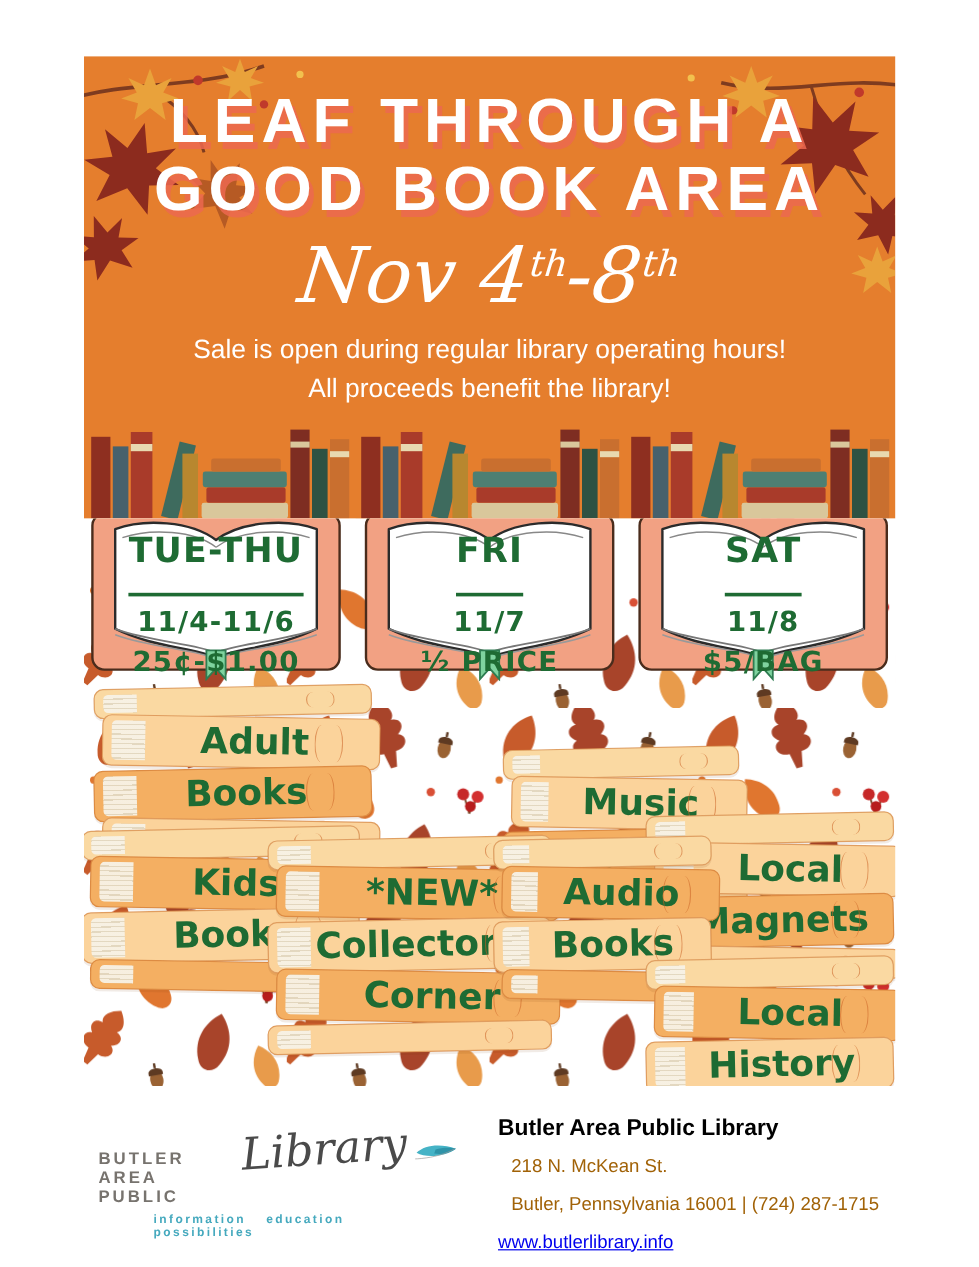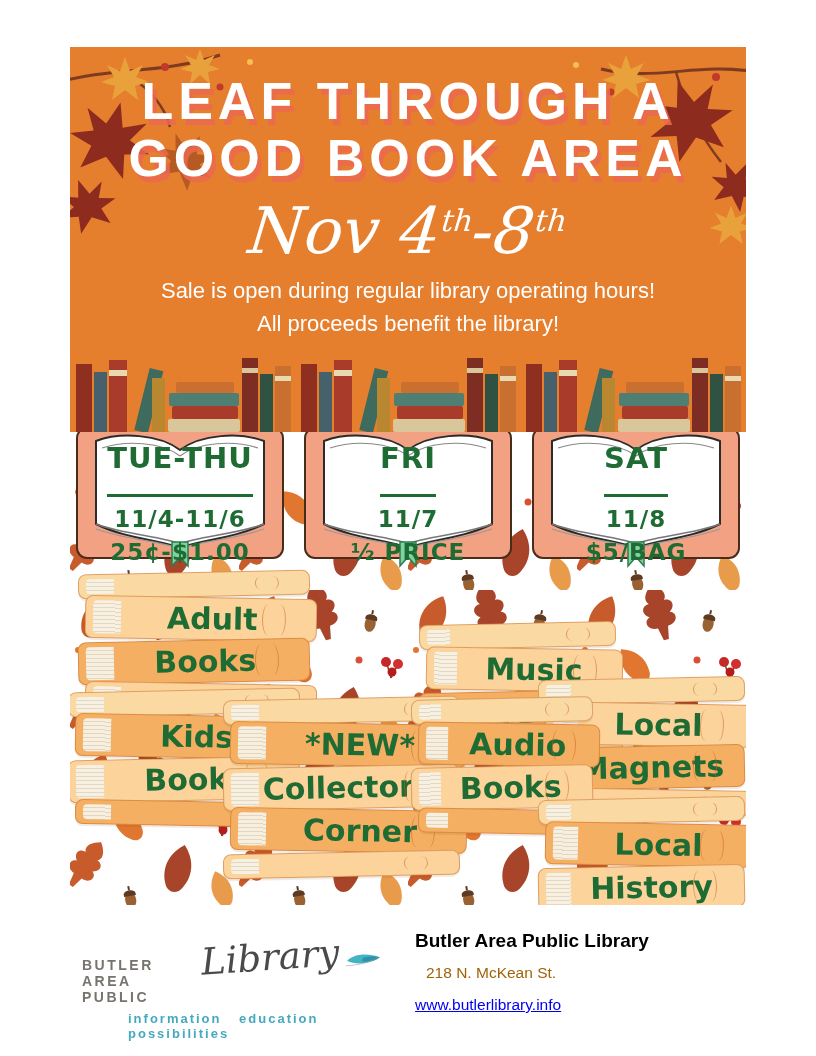--- a/index.html
+++ b/index.html
@@ -62,21 +62,21 @@
   .pile-audio{left:348px;top:266px;width:175px;}
   .pile-history{left:475px;top:366px;width:200px;}
   
   .footer{position:absolute;left:0;right:0;top:930px;height:110px;}
   .logo{position:absolute;left:82px;top:10px;width:300px;}
   .logo-row{display:flex;align-items:baseline;gap:6px;}
   .logo-org{color:#77736E;font-size:14px;letter-spacing:2.5px;font-weight:bold;}
   .logo-script{font-family:"DejaVu Serif",serif;font-style:italic;font-size:37px;
         color:#4a4a4a;line-height:30px;transform:rotate(-4deg);}
   .logo-leaf{position:relative;top:4px;}
-  .logo-tagline{margin-top:6px;margin-left:46px;color:#45A9BE;font-size:13px;
+  .logo-tagline{margin-top:6px;margin-left:46px;color:#45A9BE;font-size:10px;
         letter-spacing:2px;word-spacing:12px;font-weight:bold;}
   .contact{position:absolute;left:415px;top:0;}
   .contact .name{font-weight:bold;font-size:19px;color:#000;margin:0 0 8px 0;}
   .contact .line{font-size:15.5px;color:#a16207;line-height:20px;margin:11px;}
   .contact a{color:#0000EE;text-decoration:underline;font-size:15.5px;line-height:22px;}
 </style>
 </head>
 <body>
 
 <div class="page">
@@ -301,17 +301,18 @@
           <path d="M30,13 C40,10 52,10 60,12 C50,19 38,21 28,19 Z" fill="#2E93A8"></path>
           <path d="M-40,24 C-10,30 30,28 58,12" fill="none" stroke="#9a9a9a" stroke-width="1"></path>
         </svg>
       </div>
       <div class="logo-tagline">information education possibilities</div>
     </div>
 
     <div class="contact">
       <p class="name">Butler Area Public Library</p>
       <p class="line">218 N. McKean St.</p>
+      <p class="line">Butler, Pennsylvania 16001 | (724) 287-1715</p>
       <a href="#">www.butlerlibrary.info</a>
     </div>
   </div>
 
 </div>
 
 </body></html>

